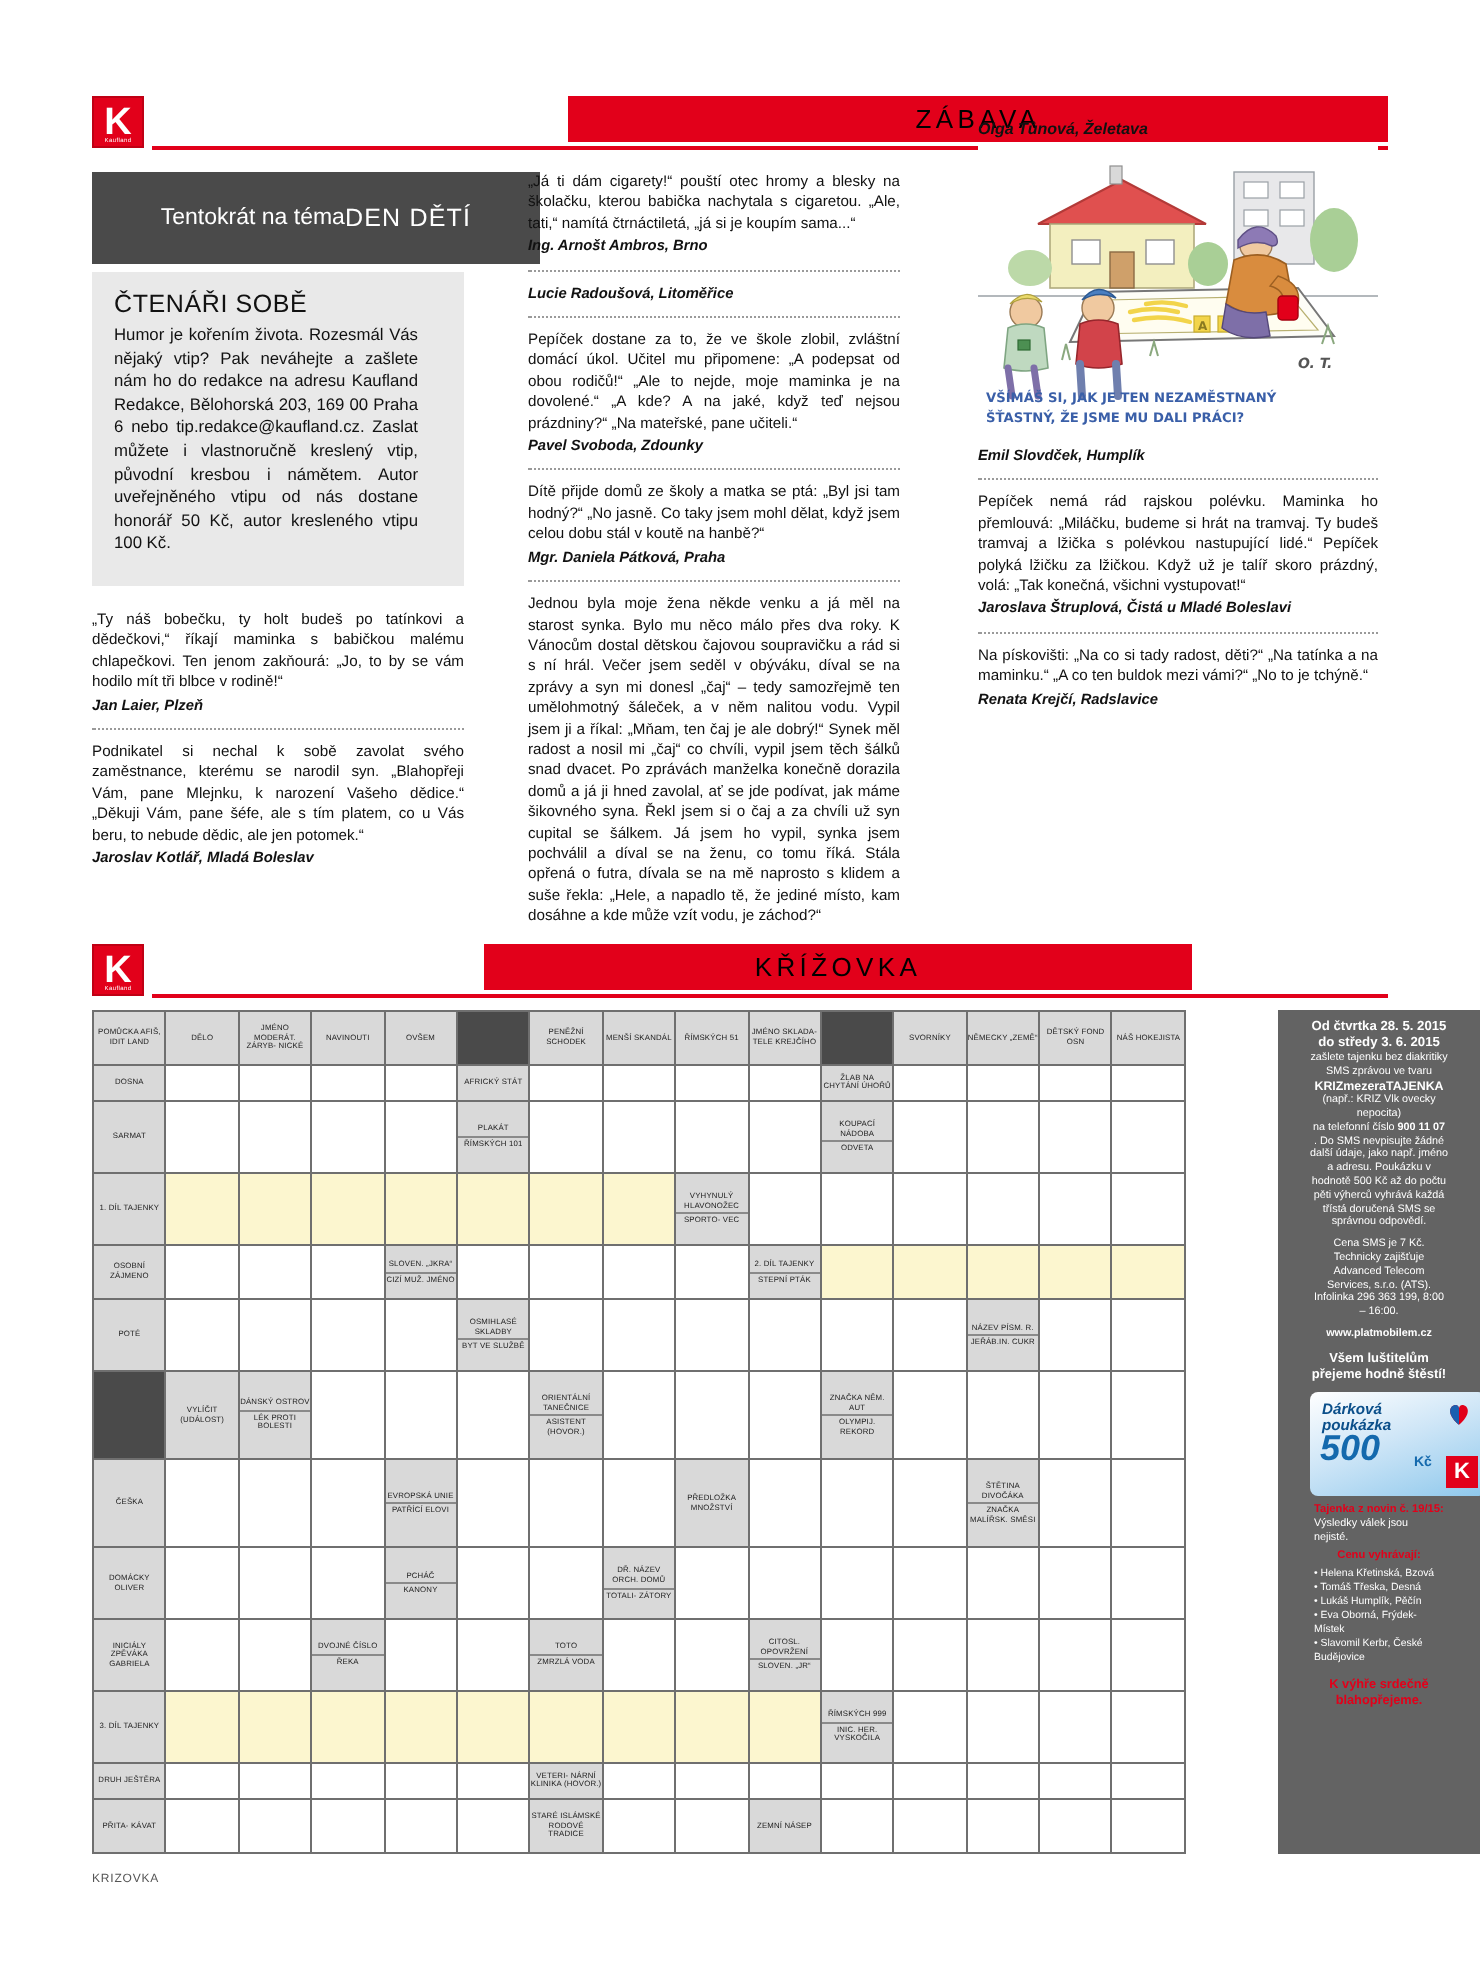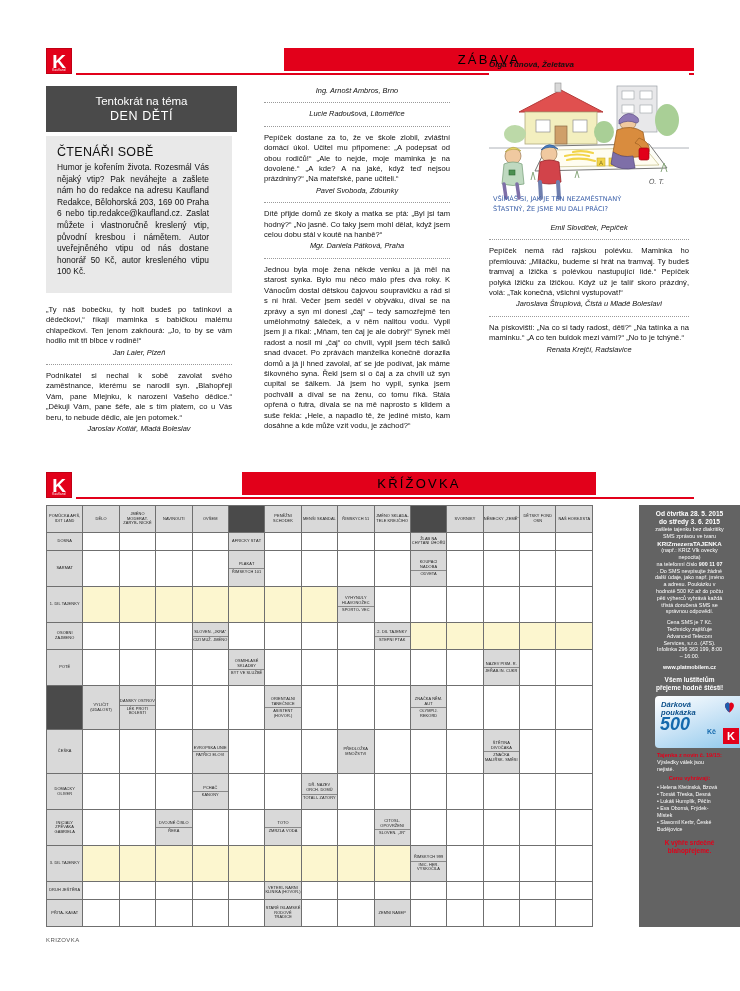--- a/index.html
+++ b/index.html
@@ -33,49 +33,49 @@
     position:absolute; left:30px; right:0; top:25px; height:2px; background:#e2001a;
   }
   .banner-title {
     position:absolute; top:0; height:23px; background:#e2001a;
     color:#000000; font-size:13px; letter-spacing:2.2px;
     display:flex; align-items:center; justify-content:center;
   }
 
   
   .topic-box {
-    position:absolute; left:46px; top:86px; width:191px; height:46px;
+    position:absolute; left:46px; top:86px; width:224px; height:46px;
     background:#4a4a4a; color:#fff;
-    display:flex; flex-direction:column; align-items:center; justify-content:center;
+    display:flex; flex-direction:row; align-items:center; justify-content:center;
     font-size:11.5px; line-height:15px;
   }
   .topic-box .l2 { font-size:12.5px; letter-spacing:.6px; }
 
   .readers-box {
     position:absolute; left:46px; top:136px; width:186px; height:157px;
     background:#e9e9e9; padding:9px 23px 8px 11px;
   }
   .readers-title { font-size:12.5px; letter-spacing:.3px; margin-bottom:3px; }
   .readers-body { font-size:8.4px; line-height:11.6px; text-align:justify; }
 
   .col { position:absolute; font-size:7.6px; line-height:10.4px; text-align:justify; }
   .col p { margin:0 0 1px 0; }
-  .sig { text-align:center; font-style:italic; font-weight:normal; font-size:7.4px; }
+  .sig { text-align:left; font-style:italic; font-weight:bold; font-size:7.4px; }
   .dots { border-top:1px dotted #9a9a9a; margin:6px 0 6px 0; height:0; }
 
   #jokes-col1 { left:46px; top:305px; width:186px; }
   #jokes-col2 { left:264px; top:86px;  width:186px; }
   #jokes-col3 { left:489px; top:223px; width:200px; }
 
   .cartoon-credit {
     position:absolute; left:489px; top:60px; width:200px;
     font-style:italic; font-weight:bold; font-size:8px;
   }
   .cartoon {
-    position:absolute; left:489px; top:72px; width:200px; height:145px;
+    position:absolute; left:489px; top:72px; width:200px; height:145px;font-weight:bold;
   }
   .cartoon svg { display:block; }
 
   
   .grid-wrap { position:absolute; left:46px; top:505px; width:648px; height:422px; }
   table.cw { border-collapse:collapse; table-layout:fixed; width:547px; height:422px; }
   table.cw td {
     border:1px solid #6f6f6f;
     font-size:3.9px; line-height:4.6px; text-align:center; vertical-align:middle;
     padding:0; color:#1a1a1a; letter-spacing:.1px;
@@ -217,20 +217,21 @@
         <div class="sig">Jan Laier, Plzeň</div>
       </div>
       <div>
         <div class="dots"></div>
         <p>Podnikatel si nechal k sobě zavolat svého zaměstnance, kterému se narodil syn. „Blahopřeji Vám, pane Mlejnku, k narození Vašeho dědice.“ „Děkuji Vám, pane šéfe, ale s tím platem, co u Vás beru, to nebude dědic, ale jen potomek.“</p>
         <div class="sig">Jaroslav Kotlář, Mladá Boleslav</div>
       </div>
     </div>
   <div class="col" id="jokes-col2">
       <div>
+        <p>„Já ti dám cigarety!“ pouští otec hromy a blesky na školačku, kterou babička nachytala s cigaretou. „Ale, tati,“ namítá čtrnáctiletá, „já si je koupím sama...“</p>
         <div class="sig">Ing. Arnošt Ambros, Brno</div>
       </div>
       <div>
         <div class="dots"></div>
         <div class="sig">Lucie Radoušová, Litoměřice</div>
       </div>
       <div>
         <div class="dots"></div>
         <p>Pepíček dostane za to, že ve škole zlobil, zvláštní domácí úkol. Učitel mu připomene: „A podepsat od obou rodičů!“ „Ale to nejde, moje maminka je na dovolené.“ „A kde? A na jaké, když teď nejsou prázdniny?“ „Na mateřské, pane učiteli.“</p>
         <div class="sig">Pavel Svoboda, Zdounky</div>
@@ -240,21 +241,21 @@
         <p>Dítě přijde domů ze školy a matka se ptá: „Byl jsi tam hodný?“ „No jasně. Co taky jsem mohl dělat, když jsem celou dobu stál v koutě na hanbě?“</p>
         <div class="sig">Mgr. Daniela Pátková, Praha</div>
       </div>
       <div>
         <div class="dots"></div>
         <p>Jednou byla moje žena někde venku a já měl na starost synka. Bylo mu něco málo přes dva roky. K Vánocům dostal dětskou čajovou soupravičku a rád si s ní hrál. Večer jsem seděl v obýváku, díval se na zprávy a syn mi donesl „čaj“ – tedy samozřejmě ten umělohmotný šáleček, a v něm nalitou vodu. Vypil jsem ji a říkal: „Mňam, ten čaj je ale dobrý!“ Synek měl radost a nosil mi „čaj“ co chvíli, vypil jsem těch šálků snad dvacet. Po zprávách manželka konečně dorazila domů a já ji hned zavolal, ať se jde podívat, jak máme šikovného syna. Řekl jsem si o čaj a za chvíli už syn cupital se šálkem. Já jsem ho vypil, synka jsem pochválil a díval se na ženu, co tomu říká. Stála opřená o futra, dívala se na mě naprosto s klidem a suše řekla: „Hele, a napadlo tě, že jediné místo, kam dosáhne a kde může vzít vodu, je záchod?“</p>
       </div>
     </div>
   <div class="col" id="jokes-col3">
       <div>
-        <div class="sig">Emil Slovdček, Pepíček</div>
+        <div class="sig">Emil Slovdček, Humplík</div>
       </div>
       <div>
         <div class="dots"></div>
         <p>Pepíček nemá rád rajskou polévku. Maminka ho přemlouvá: „Miláčku, budeme si hrát na tramvaj. Ty budeš tramvaj a lžička s polévkou nastupující lidé.“ Pepíček polyká lžičku za lžičkou. Když už je talíř skoro prázdný, volá: „Tak konečná, všichni vystupovat!“</p>
         <div class="sig">Jaroslava Štruplová, Čistá u Mladé Boleslavi</div>
       </div>
       <div>
         <div class="dots"></div>
         <p>Na pískovišti: „Na co si tady radost, děti?“ „Na tatínka a na maminku.“ „A co ten buldok mezi vámi?“ „No to je tchýně.“</p>
         <div class="sig">Renata Krejčí, Radslavice</div>

